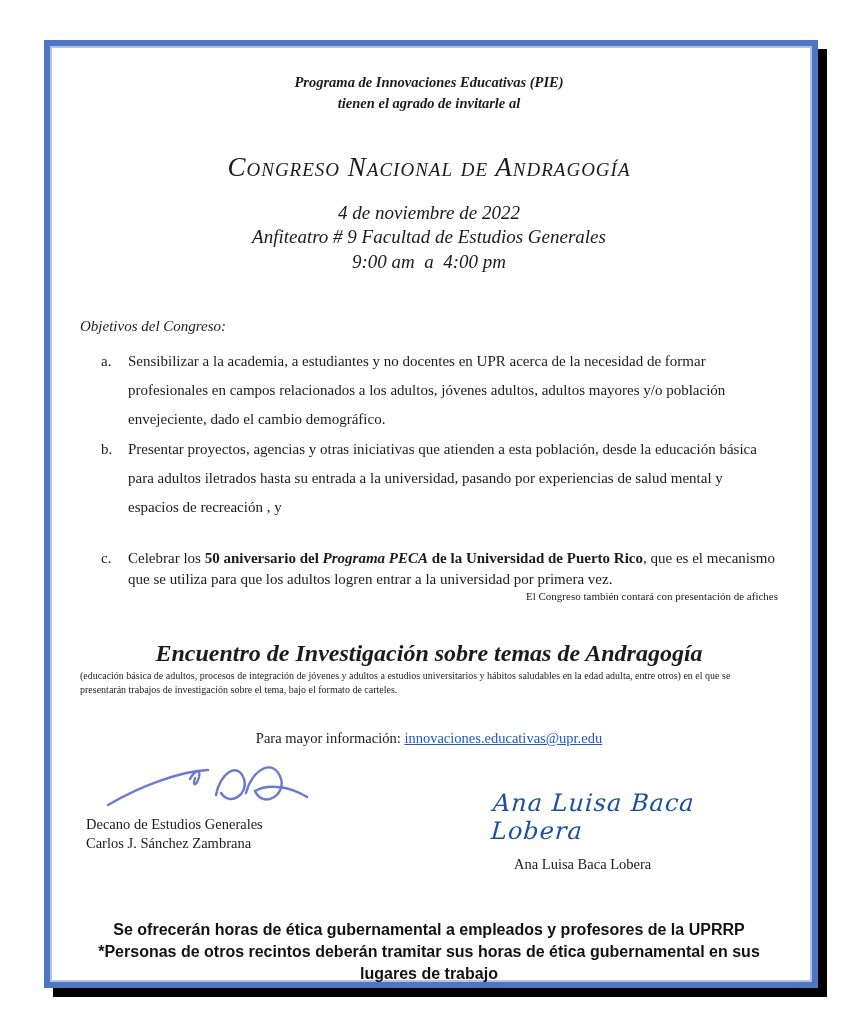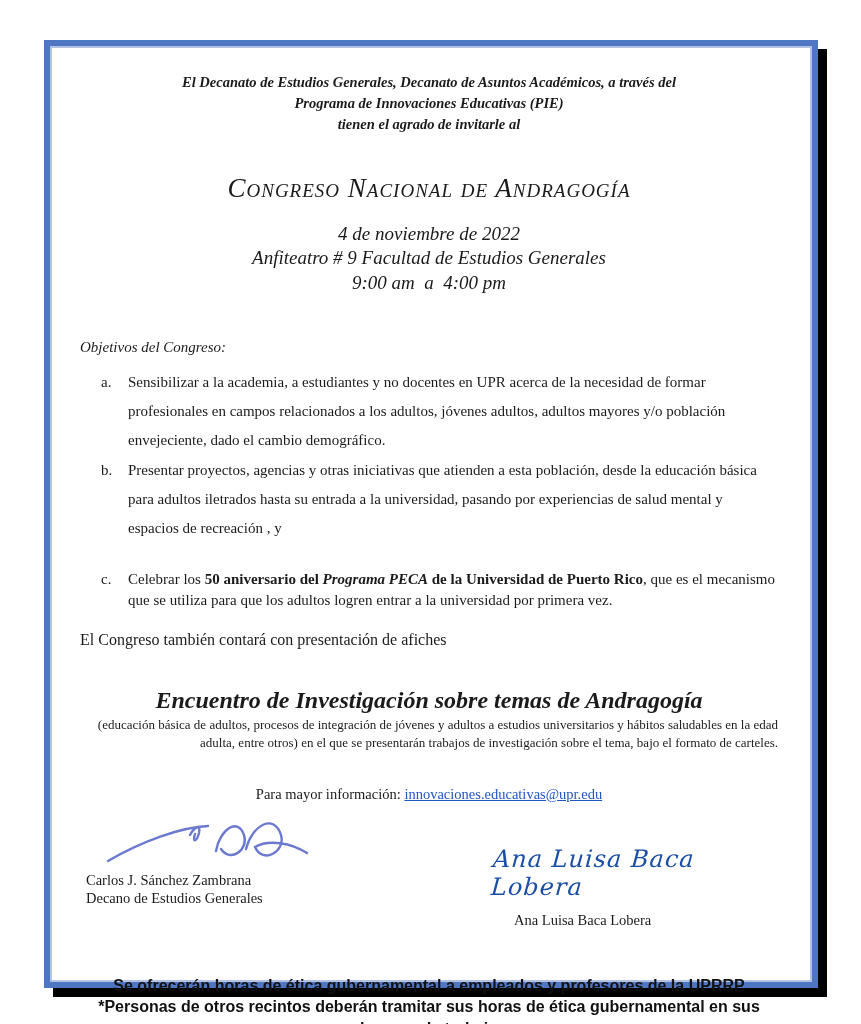--- a/index.html
+++ b/index.html
@@ -20,24 +20,24 @@
   .obj-list{margin-top:12px;}
   .obj-item{display:flex;margin-left:21px;font-size:15px;}
   .obj-marker{width:27px;flex:0 0 27px;}
   .obj-text{width:645px;}
   .lh-wide{line-height:1.95;}
   .obj-item-c{margin-top:26px;line-height:1.38;}
   .obj-item-c .obj-text{width:660px;}
   .b1{font-weight:bold;}
   .b2{font-weight:bold;font-style:italic;}
 
-  .afiches{font-size:16px;margin-top:20px;}
+  .afiches{font-size:11px;text-align:right;}
 
   .encuentro-title{text-align:center;font-size:24px;font-weight:bold;font-style:italic;margin-top:38px;}
-  .encuentro-desc{text-align:right;font-size:13px;line-height:1.38;max-width:716px;margin:2px auto 0 auto;}
+  .encuentro-desc{text-align:left;font-size:10px;line-height:1.38;max-width:716px;margin:2px auto 0 auto;}
 
   .contact{text-align:center;font-size:14.5px;margin-top:34px;}
   .contact a{color:#1f56c8;text-decoration:underline;}
 
   .sig-row{position:relative;margin-top:14px;height:110px;}
   .sig-left{position:absolute;left:6px;top:0;}
   .sig-scribble{display:block;margin-left:18px;}
   .sig-name-block{font-size:14.5px;line-height:1.25;margin-top:2px;}
   .sig-right{position:absolute;left:412px;top:28px;}
   .sig-script{font-size:24px;font-style:italic;color:#1b4fa5;letter-spacing:1px;
@@ -49,21 +49,20 @@
 </style>
 </head>
 <body>
 
 <div class="canvas">
   <div class="frame">
     <div class="frame-inner"></div>
     <div class="content">
 
       <div class="intro">
-        <div>El Decanato de Estudios Generales, Decanato de Asuntos Académicos, a través del</div>
         <div>Programa de Innovaciones Educativas (PIE)</div>
         <div>tienen el agrado de invitarle al</div>
       </div>
 
       <div class="main-title">Congreso Nacional de Andragogía</div>
 
       <div class="event">
         <div>4 de noviembre de 2022</div>
         <div>Anfiteatro # 9 Facultad de Estudios Generales</div>
         <div class="time">9:00 am  a  4:00 pm</div>
@@ -100,22 +99,22 @@
         <div class="sig-left">
           <svg class="sig-scribble" width="210" height="52" viewBox="0 0 210 52">
             <g fill="none" stroke="#6b79cf" stroke-width="2.4" stroke-linecap="round">
               <path d="M4 44 C 38 24, 78 10, 104 9"></path>
               <path d="M86 18 c 5 -9, 11 -11, 9 -2 c -2 8, -7 11, -4 1"></path>
               <path d="M112 34 c 4 -22, 22 -34, 28 -16 c 5 15, -14 28, -23 14"></path>
               <path d="M142 32 c 6 -24, 28 -36, 35 -14 c 5 16, -18 30, -26 12 c 14 -8, 36 -4, 52 6"></path>
             </g>
           </svg>
           <div class="sig-name-block">
+            <div>Decano de Estudios Generales</div>
             <div>Carlos J. Sánchez Zambrana</div>
-            <div>Decano de Estudios Generales</div>
           </div>
         </div>
         <div class="sig-right">
           <div class="sig-script">Ana Luisa Baca Lobera</div>
           <div class="sig-name-block">
             <div>Ana Luisa Baca Lobera</div>
           </div>
         </div>
       </div>
 

